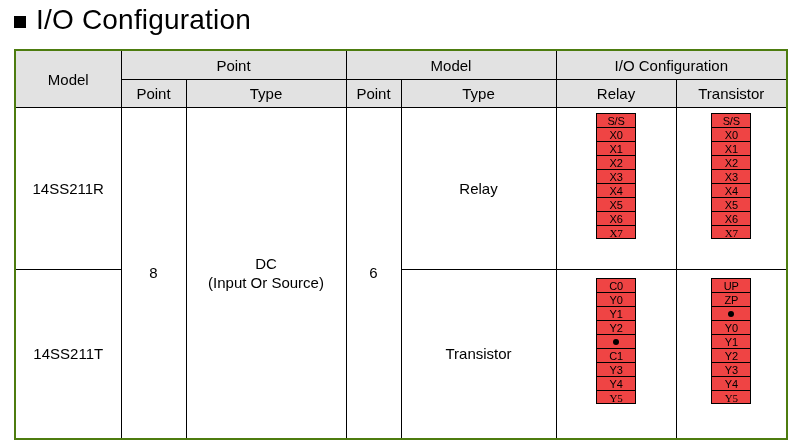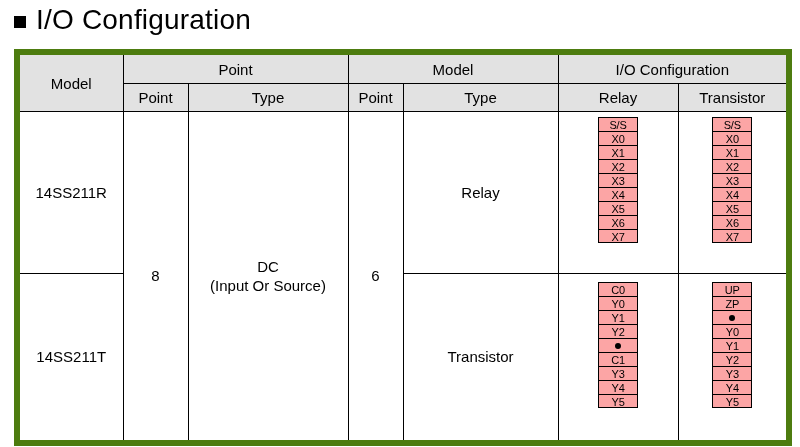--- a/index.html
+++ b/index.html
@@ -55,21 +55,21 @@
     border: 1px solid #000000;
     padding: 0;
     margin: 0;
     text-align: center;
     vertical-align: middle;
     font-weight: normal;
     font-size: 15px;
     color: #000000;
   }
   .io-table {
-    border: 6px solid #4d7c0f;
+    border: 2px solid #4d7c0f;
   }
   .hdr {
     background: #e2e2e2;
   }
   .hdr-top { height: 28px; font-size: 15px; }
   .hdr-sub { height: 27px; font-size: 15px; }
 
   .cell-model { font-size: 15px; }
   .cell-point { font-size: 15px; }
   .cell-type  { font-size: 15px; line-height: 19px; }
@@ -86,27 +86,27 @@
     gap: 0;
   }
   .strip.upper { margin-top: 2px; }
   .strip.lower { margin-top: 0px; }
   .term {
     height: 14px;
     line-height: 14px;
     font-size: 11px;
     border: 1px solid #000000;
     border-bottom: none;
-    background: #fca5a5;
+    background: #ef4444;
     text-align: center;
     box-sizing: border-box;
     font-family: "Liberation Sans", sans-serif;
     letter-spacing: -0.2px;
   }
-  .term:last-child { border-bottom: 1px solid #000000; }
+  .term:last-child { border-bottom: 1px solid #000000; font-family: Liberation Serif, serif; }
   .term.dot {
     position: relative;
   }
   .term.dot::after {
     content: "";
     position: absolute;
     left: 50%;
     top: 50%;
     width: 6px;
     height: 6px;

